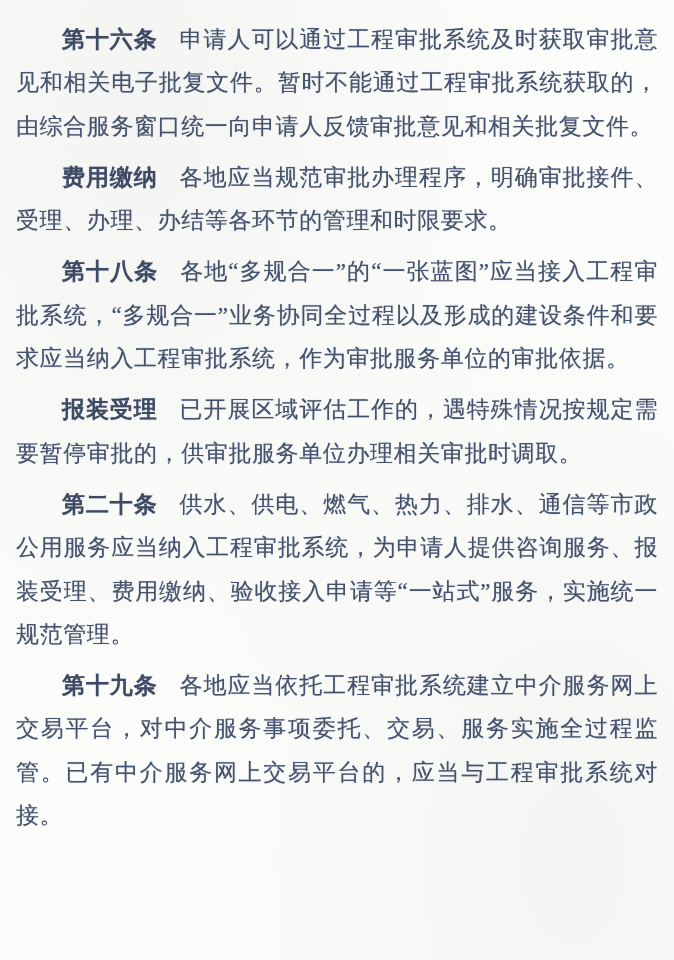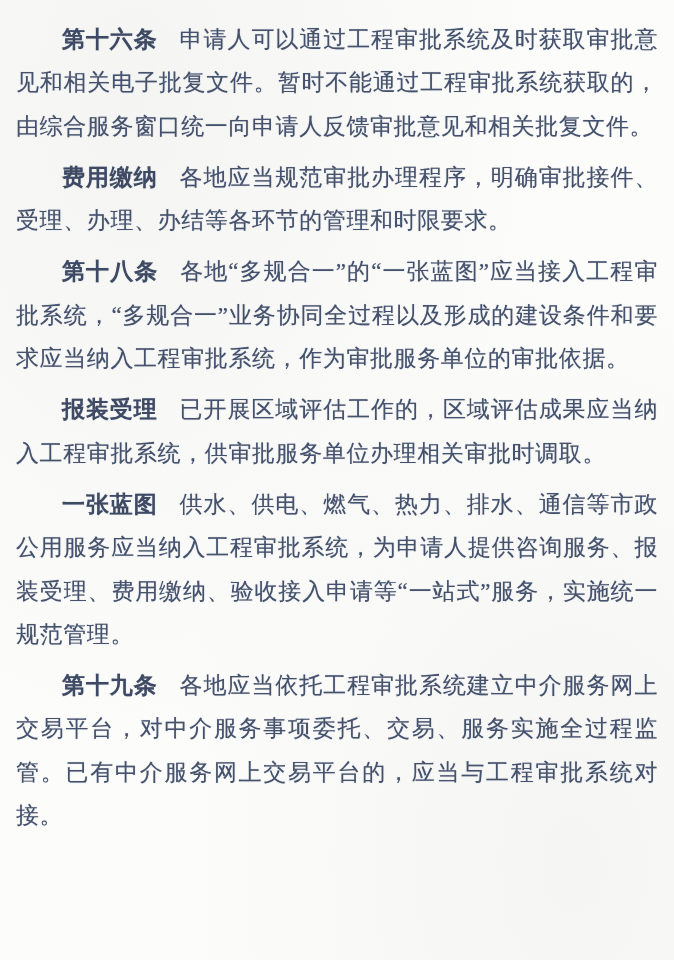--- a/index.html
+++ b/index.html
@@ -61,24 +61,24 @@
   <p class="doc-paragraph">
     <span class="article-num">费用缴纳</span><span class="body-text">各地应当规范审批办理程序，明确审批接件、受理、办理、办结等各环节的管理和时限要求。</span>
   </p>
 
 
   <p class="doc-paragraph">
     <span class="article-num">第十八条</span><span class="body-text">各地“多规合一”的“一张蓝图”应当接入工程审批系统，“多规合一”业务协同全过程以及形成的建设条件和要求应当纳入工程审批系统，作为审批服务单位的审批依据。</span>
   </p>
 
   <p class="doc-paragraph">
-    <span class="article-num">报装受理</span><span class="body-text">已开展区域评估工作的，区域评估成果应当纳入工程审批系统，供审批服务单位办理相关审批时调取。</span>
+    <span class="article-num">报装受理</span><span class="body-text">已开展区域评估工作的，遇特殊情况按规定需要暂停审批的，供审批服务单位办理相关审批时调取。</span>
   </p>
 
   <p class="doc-paragraph">
-    <span class="article-num">一张蓝图</span><span class="body-text">供水、供电、燃气、热力、排水、通信等市政公用服务应当纳入工程审批系统，为申请人提供咨询服务、报装受理、费用缴纳、验收接入申请等“一站式”服务，实施统一规范管理。</span>
+    <span class="article-num">第二十条</span><span class="body-text">供水、供电、燃气、热力、排水、通信等市政公用服务应当纳入工程审批系统，为申请人提供咨询服务、报装受理、费用缴纳、验收接入申请等“一站式”服务，实施统一规范管理。</span>
   </p>
 
   <p class="doc-paragraph">
     <span class="article-num">第十九条</span><span class="body-text">各地应当依托工程审批系统建立中介服务网上交易平台，对中介服务事项委托、交易、服务实施全过程监管。已有中介服务网上交易平台的，应当与工程审批系统对接。</span>
   </p>
 
 </div>
 
 </body></html>

